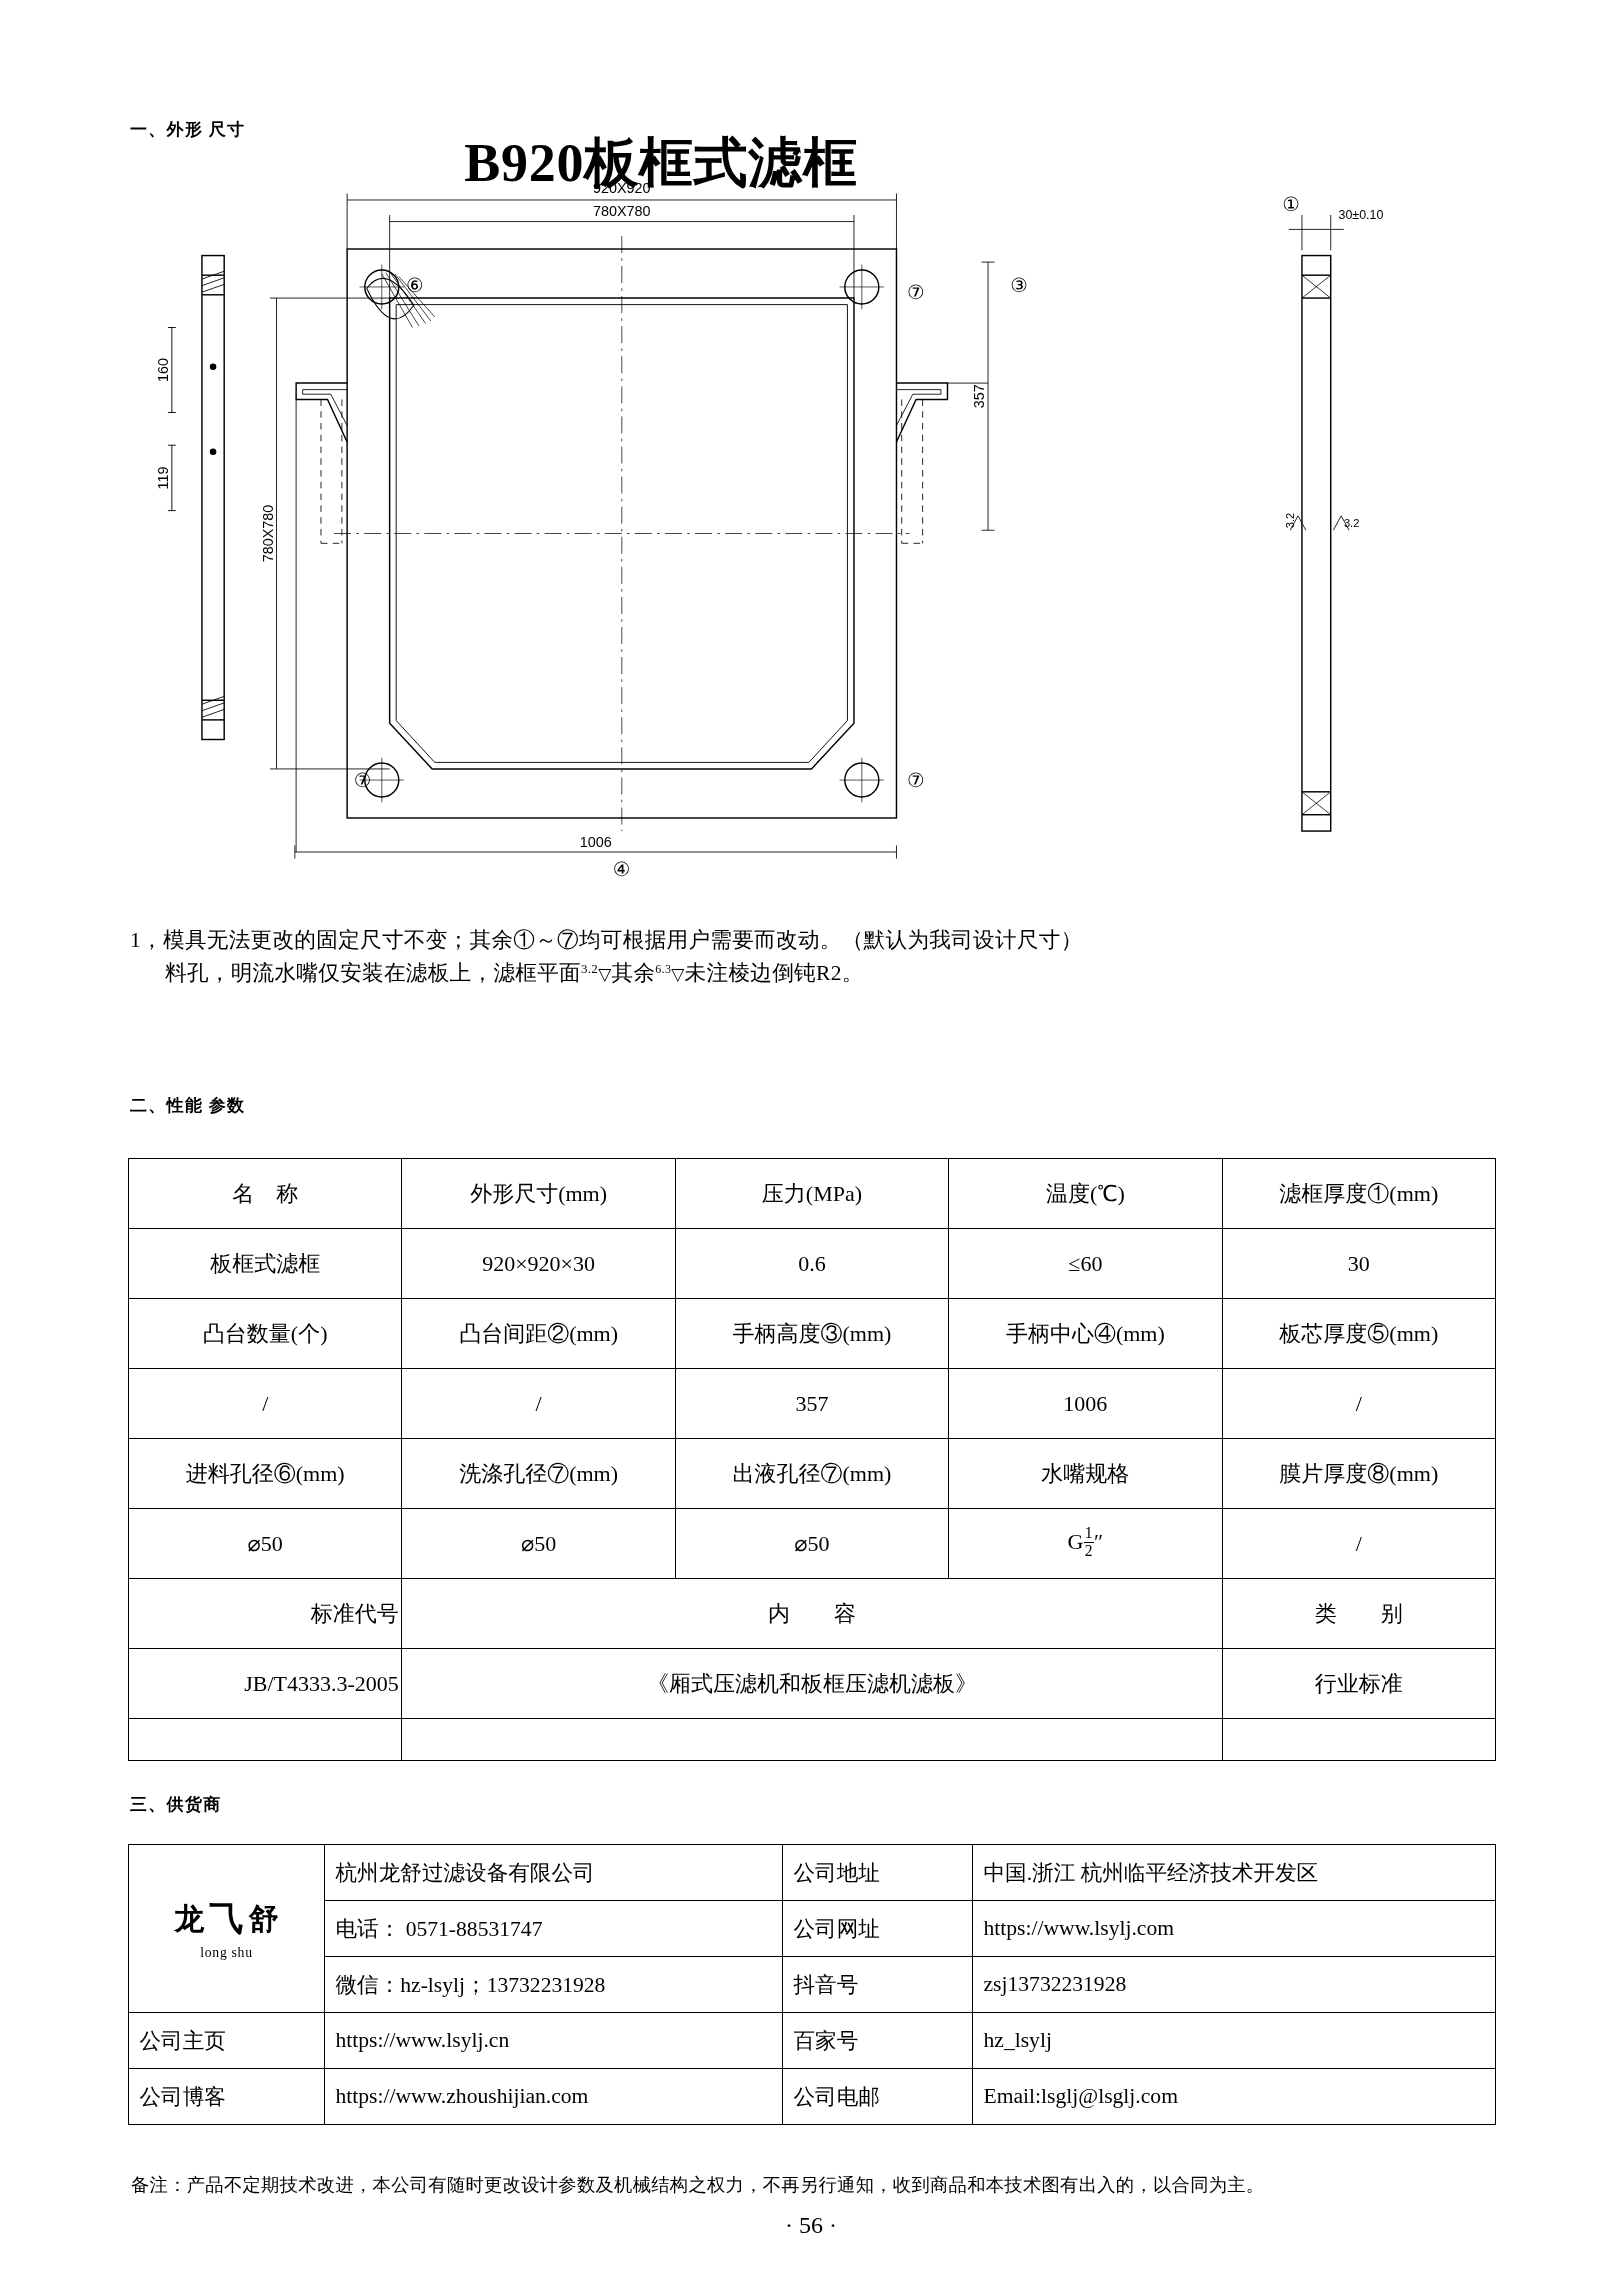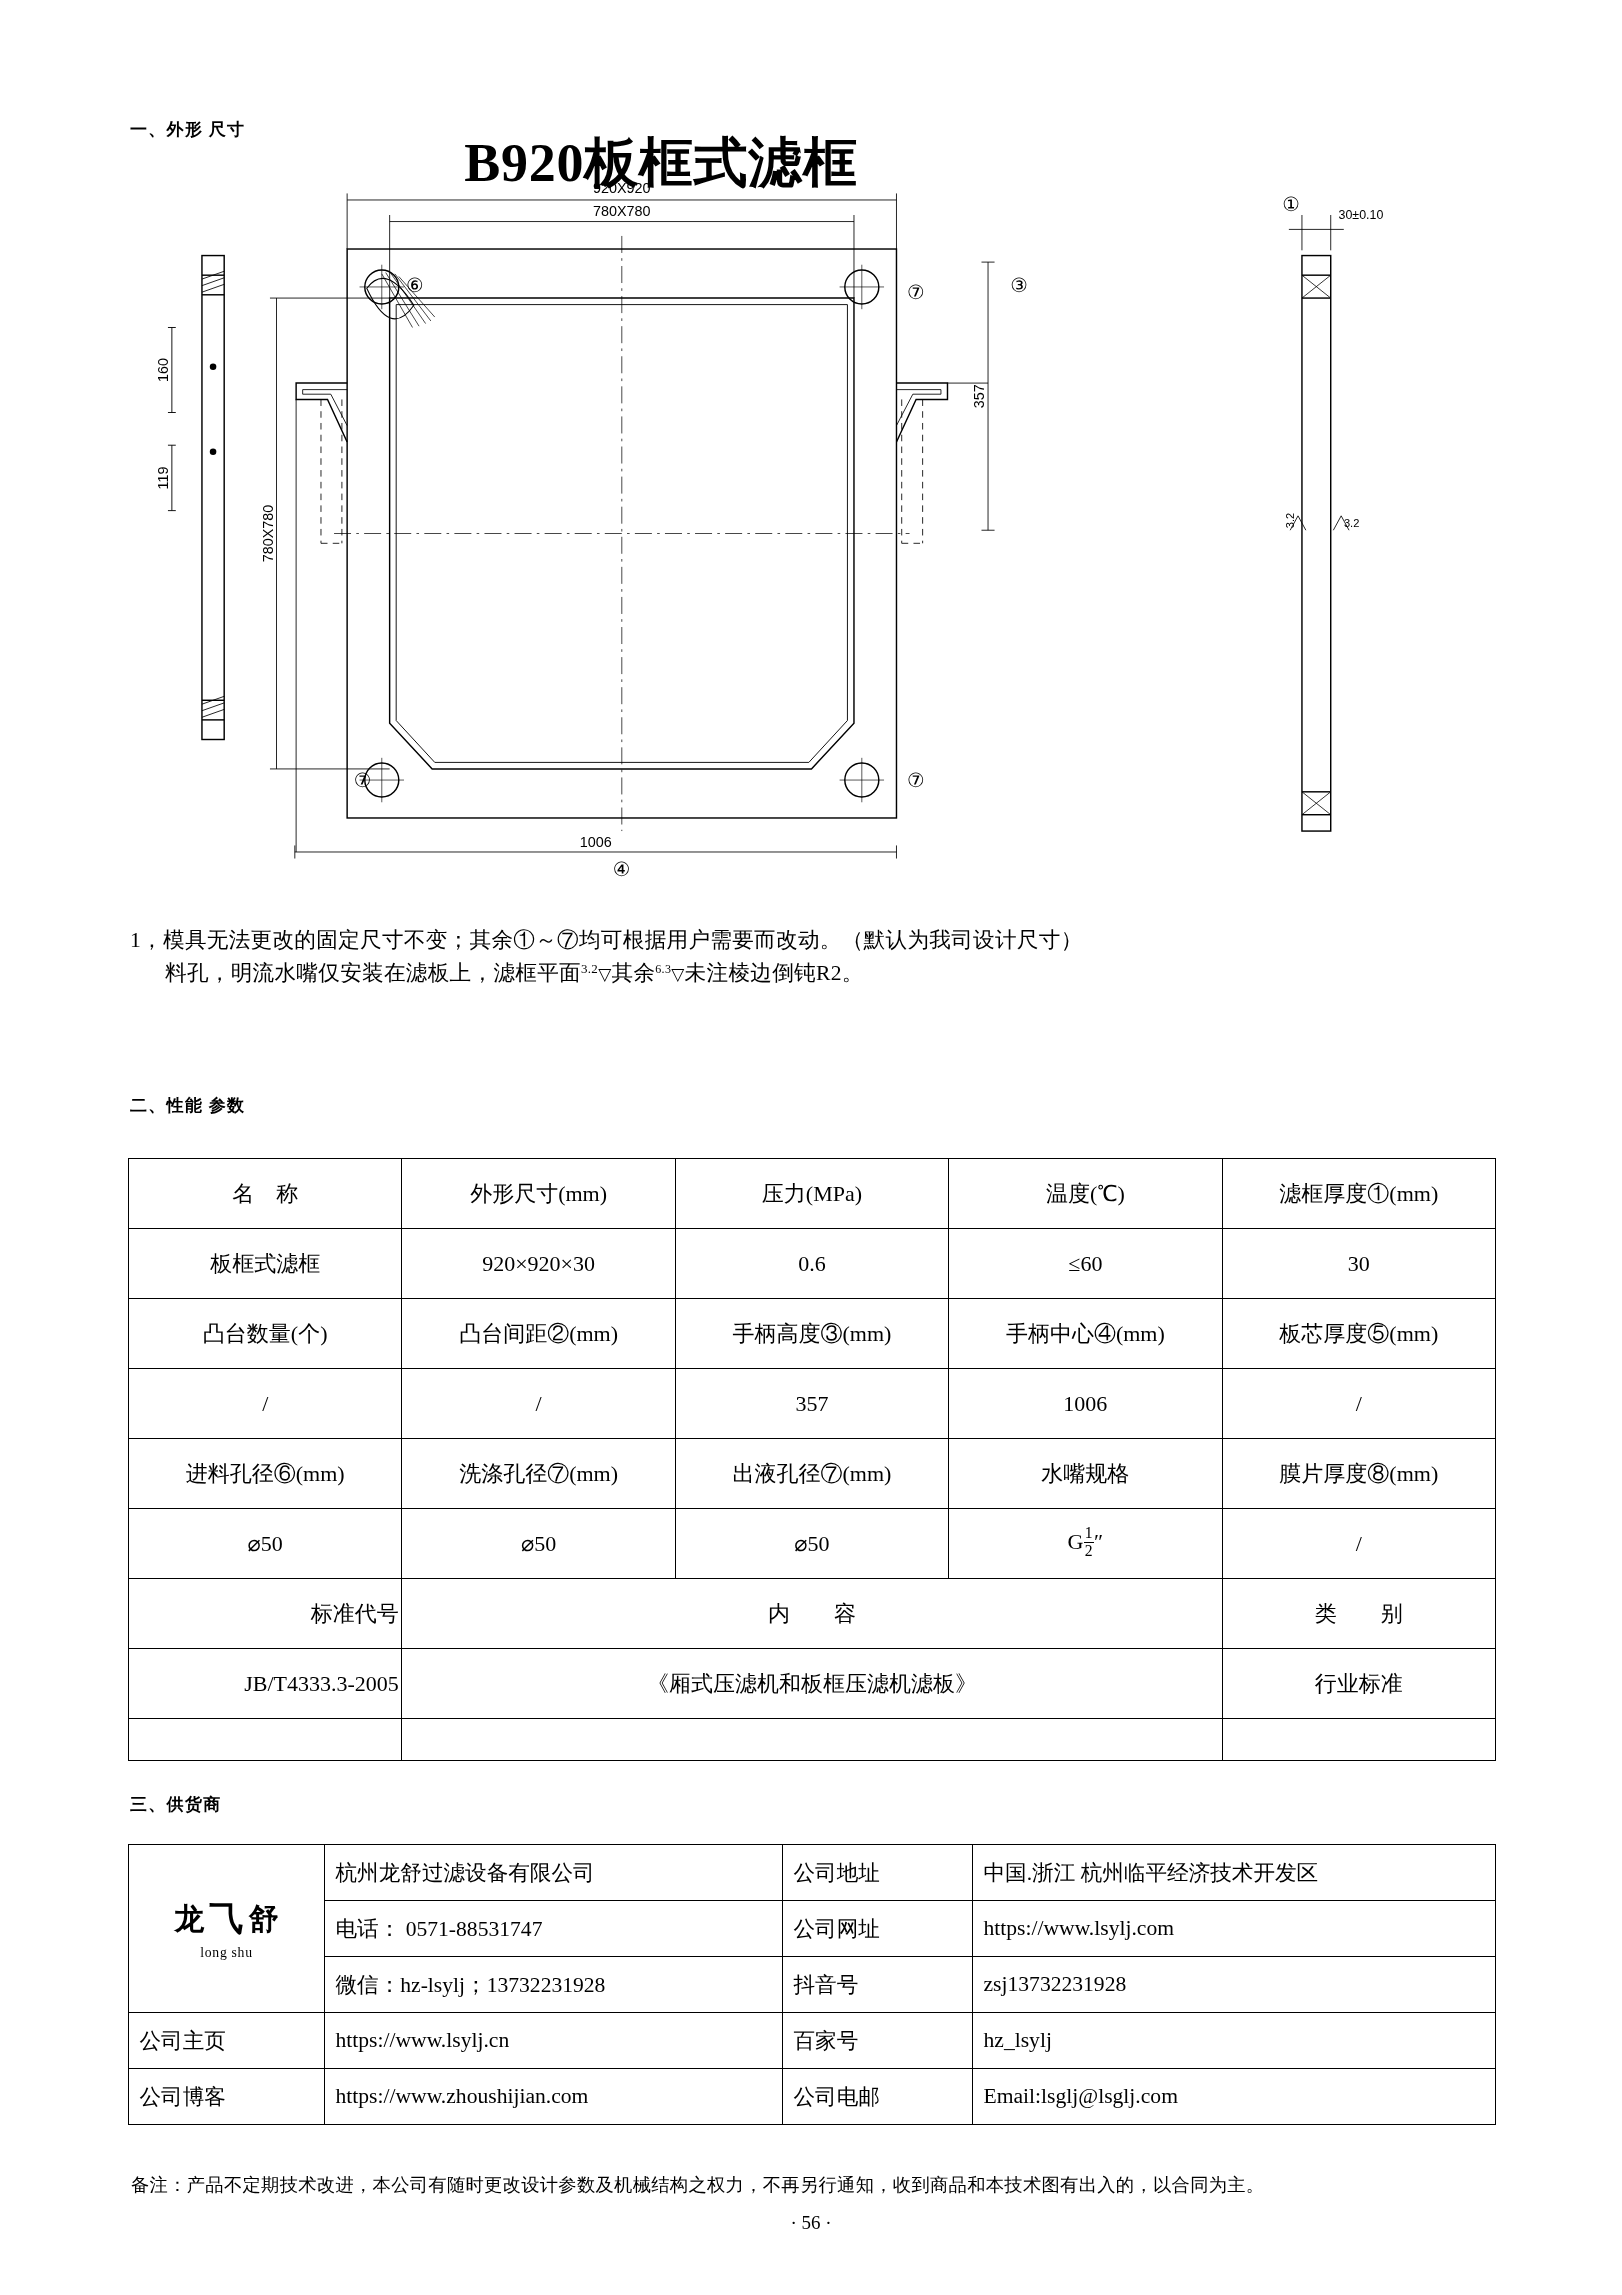--- a/index.html
+++ b/index.html
@@ -110,21 +110,21 @@
     position: absolute;
     top: 2172px; left: 131px;
     width: 1368px;
     font-size: 18.3px;
     letter-spacing: 0.3px;
   }
   .pageno {
     position: absolute;
     top: 2212px; left: 0; width: 1622px;
     text-align: center;
-    font-size: 19px;
+    font-size: 24px;
   }
 </style>
 </head>
 <body>
 
 <div class="page">
 
   <div class="doc-title">B920板框式滤框</div>
 
   <div class="sec-heading" id="sec1">一、外形 尺寸</div>

